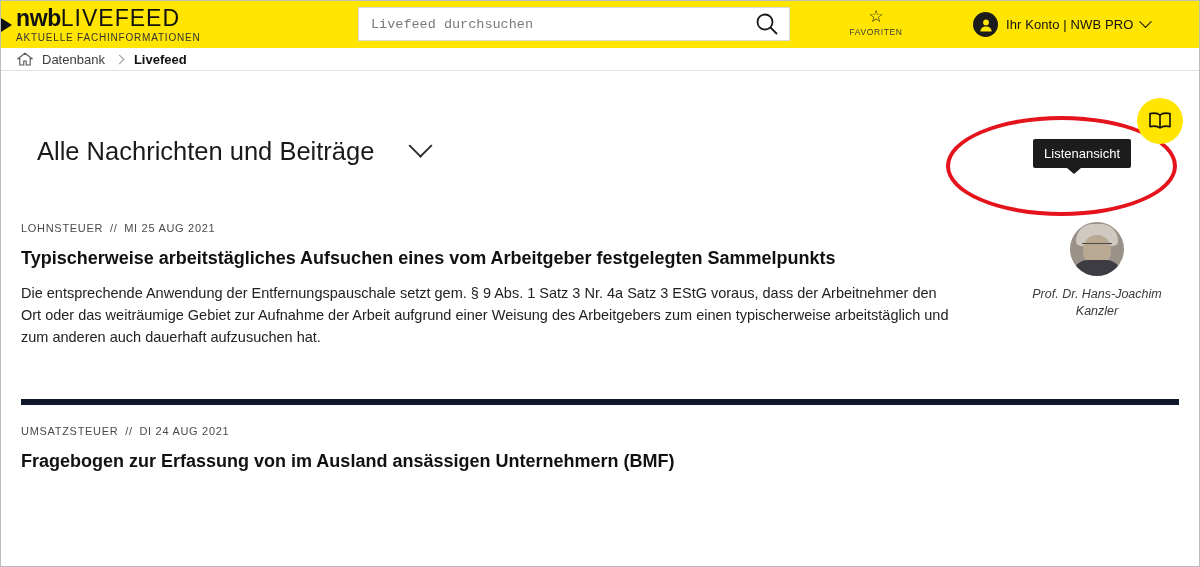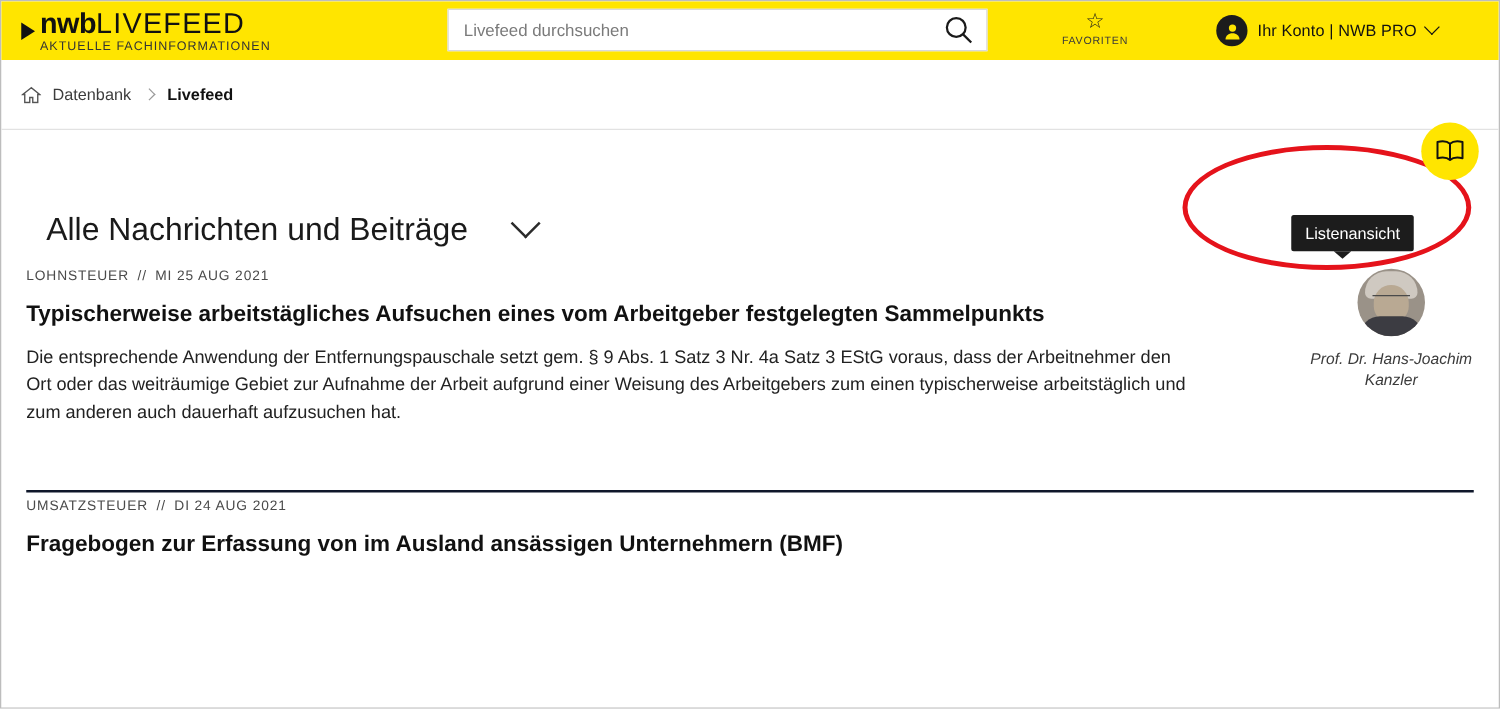--- a/index.html
+++ b/index.html
@@ -25,21 +25,20 @@
   .header {
     height: 47px;
     background: #ffe500;
     display: flex;
     align-items: center;
     position: relative;
   }
   .logo-wrap {
     display: flex;
     align-items: center;
-    padding-left: 16px;
     width: 350px;
   }
   .logo-play {
     width: 0; height: 0;
     border-left: 11px solid #111;
     border-top: 7px solid transparent;
     border-bottom: 7px solid transparent;
     margin-right: 4px;
   }
   .logo-text {
@@ -71,21 +70,21 @@
     display: flex;
     align-items: center;
   }
   .search-box input {
     flex: 1;
     border: none;
     outline: none;
     font-size: 13.5px;
     color: #4c1d95;
     padding: 0 12px;
-    font-family: Liberation Sans, sans-serif;
+    font-family: Liberation Mono, monospace;
     background: transparent;
   }
   .search-box input::placeholder { color: #7a7a7a; }
   .search-icon {
     width: 44px;
     display: flex;
     align-items: center;
     justify-content: center;
   }
   .fav {
@@ -132,21 +131,21 @@
     margin-left: 8px;
     display: inline-block;
     width: 9px; height: 9px;
     border-right: 1.6px solid #111;
     border-bottom: 1.6px solid #111;
     transform: rotate(45deg) translate(-2px,-2px);
   }
 
   
   .breadcrumb {
-    height: 56px;
+    height: 23px;
     border-bottom: 1px solid #e2e2e2;
     display: flex;
     align-items: center;
     padding-left: 16px;
     font-size: 13px;
   }
   .crumb-home {
     width: 16px; height: 14px;
     margin-right: 9px;
     position: relative;
@@ -274,27 +273,27 @@
     top: 97px;
     width: 46px; height: 46px;
     border-radius: 50%;
     background: #ffe500;
     display: flex;
     align-items: center;
     justify-content: center;
   }
 
   
-  .articles { }
+  .articles { margin-top: 40px; }
   .article {
     position: relative;
     padding-bottom: 22px;
   }
   .article + .article { margin-top: 28px; }
-  .article.divided { border-top: 2px solid #0f172a; padding-top: 5px; }
+  .article.divided { border-top: 6px solid #0f172a; padding-top: 20px; }
   .meta {
     font-size: 11px;
     letter-spacing: 0.7px;
     color: #4a4a4a;
     margin-bottom: 13px;
   }
   .meta .slash { margin: 0 3px; }
   .article-title {
     font-size: 18px;
     font-weight: bold;
@@ -306,21 +305,21 @@
     font-size: 14.5px;
     line-height: 1.55;
     color: #222;
     margin: 0;
     max-width: 1060px;
   }
   .article-body.narrow { max-width: 930px; }
 
   .author {
     position: absolute;
-    right: 0;
+    right: 16px;
     top: 0;
     width: 132px;
     text-align: center;
   }
   .author-photo {
     width: 54px; height: 54px;
     border-radius: 50%;
     margin: 0 auto 10px auto;
     background: #9a9288;
     overflow: hidden;

